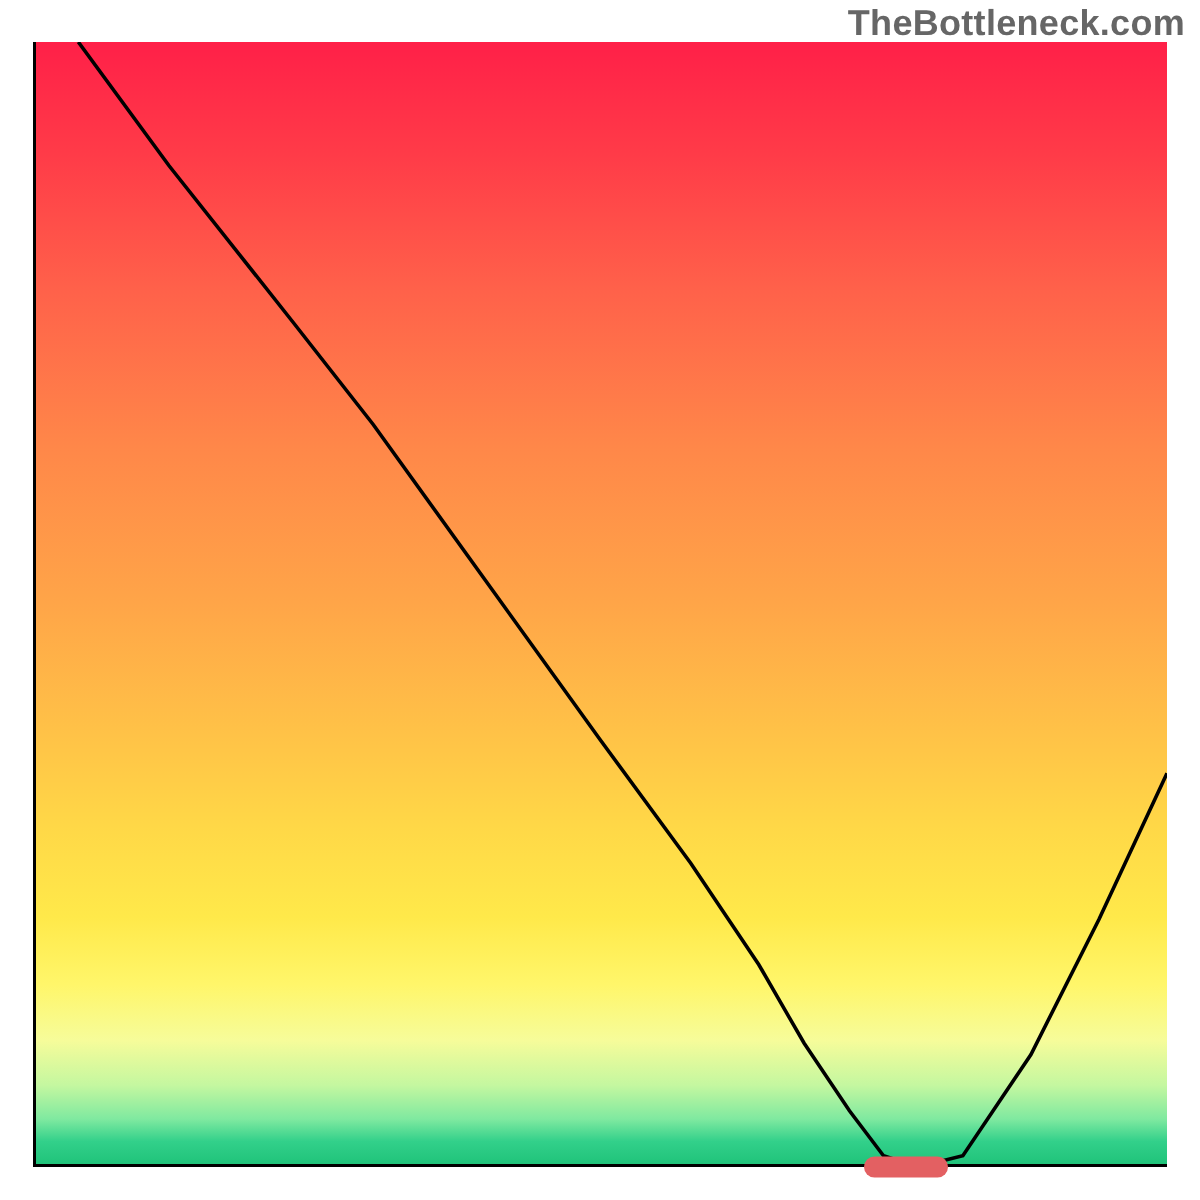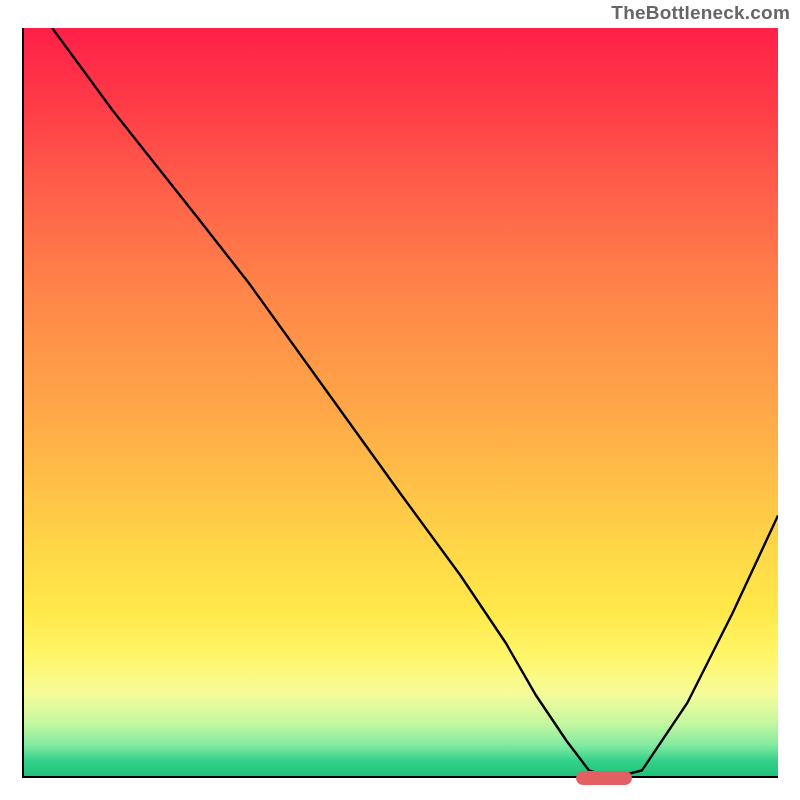--- a/index.html
+++ b/index.html
@@ -8,21 +8,21 @@
     width: 800px;
     height: 800px;
     overflow: hidden;
     background: #fff;
     font-family: -apple-system, BlinkMacSystemFont, "Segoe UI", Arial, sans-serif;
   }
   .watermark {
     position: absolute;
     top: 2px;
     right: 10px;
-    font-size: 19px;
+    font-size: 24px;
     font-weight: 600;
     color: #666;
     letter-spacing: 0.2px;
     z-index: 3;
   }
   .frame {
     position: absolute;
     left: 22px;
     top: 28px;
     width: 756px;

